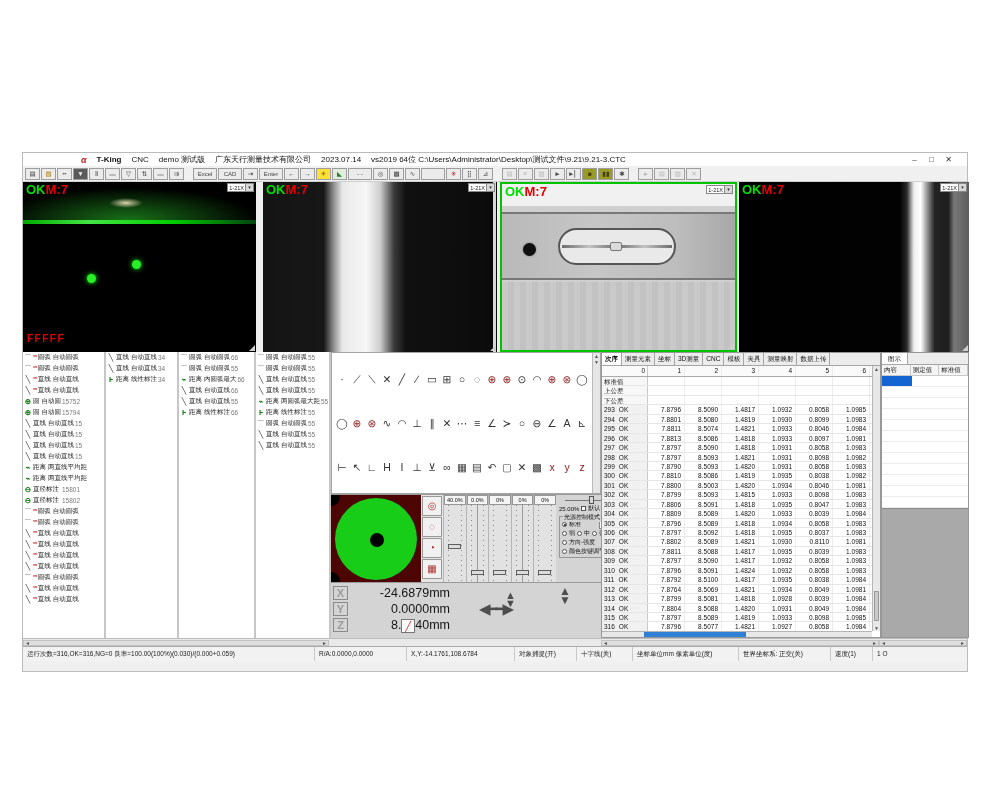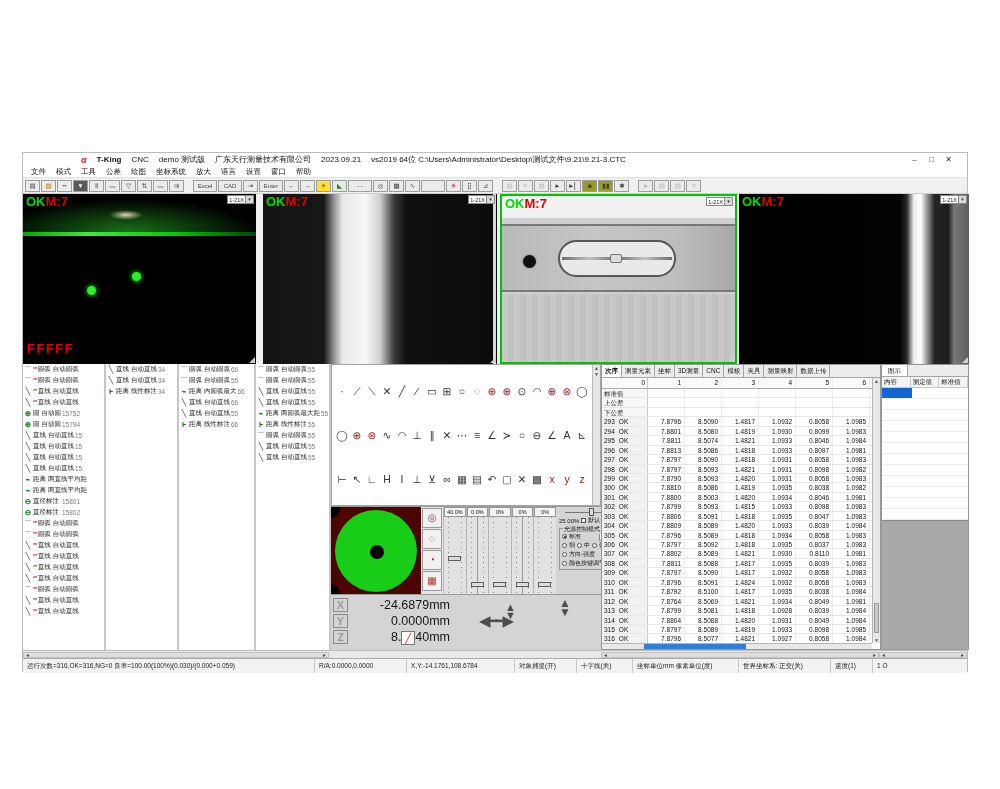--- a/index.html
+++ b/index.html
@@ -33,21 +33,21 @@
 .camhdr{position:absolute;top:0;left:3px;z-index:6;font-weight:bold;font-size:13px}
 .ok{color:#00dd00}.m7{color:#e40000}
 .camcombo{position:absolute;top:1px;right:2px;z-index:6;background:#fff;border:1px solid #888;height:9px;display:flex;align-items:center;font-size:5.5px;color:#222;padding-left:1px}
 .ccbtn{width:8px;height:7px;background:#d8d8d8;border-left:1px solid #888;text-align:center;line-height:7px;font-size:5px;margin-left:1px;color:#333}
 .camgrip{position:absolute;right:1px;bottom:1px;width:0;height:0;border-left:6px solid transparent;border-bottom:6px solid #cfcfcf;z-index:6}
 
 .c1-band{position:absolute;left:0;top:6px;width:100%;height:34px;background:radial-gradient(ellipse at 45% 95%,rgba(40,190,40,.6),rgba(0,40,0,0) 72%)}
 .c1-spot{position:absolute;left:86px;top:16px;width:34px;height:10px;border-radius:50%;background:radial-gradient(ellipse,rgba(255,240,200,.85),rgba(120,120,40,0) 70%)}
 .c1-line{position:absolute;left:0;top:38px;width:100%;height:4px;background:linear-gradient(90deg,#0a0,#44e544 28%,#0c0 65%,#041)}
 .c1-dot{position:absolute;width:9px;height:9px;border-radius:50%;background:#28ef28;box-shadow:0 0 5px #0f0}
-.c1-ffff{position:absolute;left:4px;bottom:8px;color:#e20000;font-size:13px;font-weight:bold;letter-spacing:1.5px}
+.c1-ffff{position:absolute;left:4px;bottom:8px;color:#e20000;font-size:10px;font-weight:bold;letter-spacing:1.5px}
 
 .c2-fill{position:absolute;inset:0;background:linear-gradient(90deg,#141414 0%,#171717 26%,#8a8a8a 30%,#e9e9e9 34%,#f7f7f7 44%,#cfcfcf 50%,#3a3a3a 56%,#101010 61%,#0b0b0b 100%)}
 .c2-edge{position:absolute;right:1px;top:0;width:3px;height:100%;background:#d8d8d8}
 
 .c3-top{position:absolute;top:0;left:0;right:0;height:22px;background:#f1f1f1}
 .c3-band{position:absolute;top:28px;left:0;right:0;height:68px;background:linear-gradient(90deg,#b9b9b9,#c6c6c6 40%,#bdbdbd 75%,#a8a8a8);border-top:2px solid #787878;border-bottom:2px solid #787878}
 .c3-slot{position:absolute;top:44px;left:56px;width:118px;height:37px;border:2px solid #565656;border-radius:19px;background:#e9e9e9}
 .c3-pin{position:absolute;top:61px;left:60px;width:110px;height:3px;background:linear-gradient(90deg,#6d6d6d,#c2c2c2 25%,#6d6d6d 50%,#c2c2c2 75%,#6d6d6d)}
 .c3-pinhub{position:absolute;top:58px;left:108px;width:12px;height:9px;border:1px solid #777;background:#dcdcdc;border-radius:2px}
 .c3-hole{position:absolute;top:59px;left:21px;width:13px;height:13px;border-radius:50%;background:#101010;box-shadow:0 0 2px #666}
@@ -148,42 +148,29 @@
 <body>
 
 <div class="window">
 
   <div class="titlebar">
     <span class="logo">α</span>
     <span class="tb-app">T-King</span>
     <span>CNC</span>
     <span>demo 测试版</span>
     <span>广东天行测量技术有限公司</span>
-    <span>2023.09.21</span>
+    <span>2023.07.14</span>
     <span>vs2019 64位  C:\Users\Administrator\Desktop\测试文件\9.21\9.21-3.CTC</span>
     <span class="wbtns">
       <span class="wbtn">–</span>
       <span class="wbtn">□</span>
       <span class="wbtn">✕</span>
     </span>
   </div>
 
-  <div class="menubar" id="menubar">
-      <span class="mitem">文件</span>
-      <span class="mitem">模式</span>
-      <span class="mitem">工具</span>
-      <span class="mitem">公差</span>
-      <span class="mitem">绘图</span>
-      <span class="mitem">坐标系统</span>
-      <span class="mitem">放大</span>
-      <span class="mitem">语言</span>
-      <span class="mitem">设置</span>
-      <span class="mitem">窗口</span>
-      <span class="mitem">帮助</span>
-    </div>
   <div class="toolbar" id="toolbar">
       <button class="tbtn">▤</button>
       <button class="tbtn gold">▧</button>
       <button class="tbtn">╍</button>
       <button class="tbtn dark">▼</button>
       <button class="tbtn">Ⅱ</button>
       <button class="tbtn dim">▬</button>
       <button class="tbtn">▽</button>
       <button class="tbtn">⇅</button>
       <button class="tbtn dim">▬</button>

